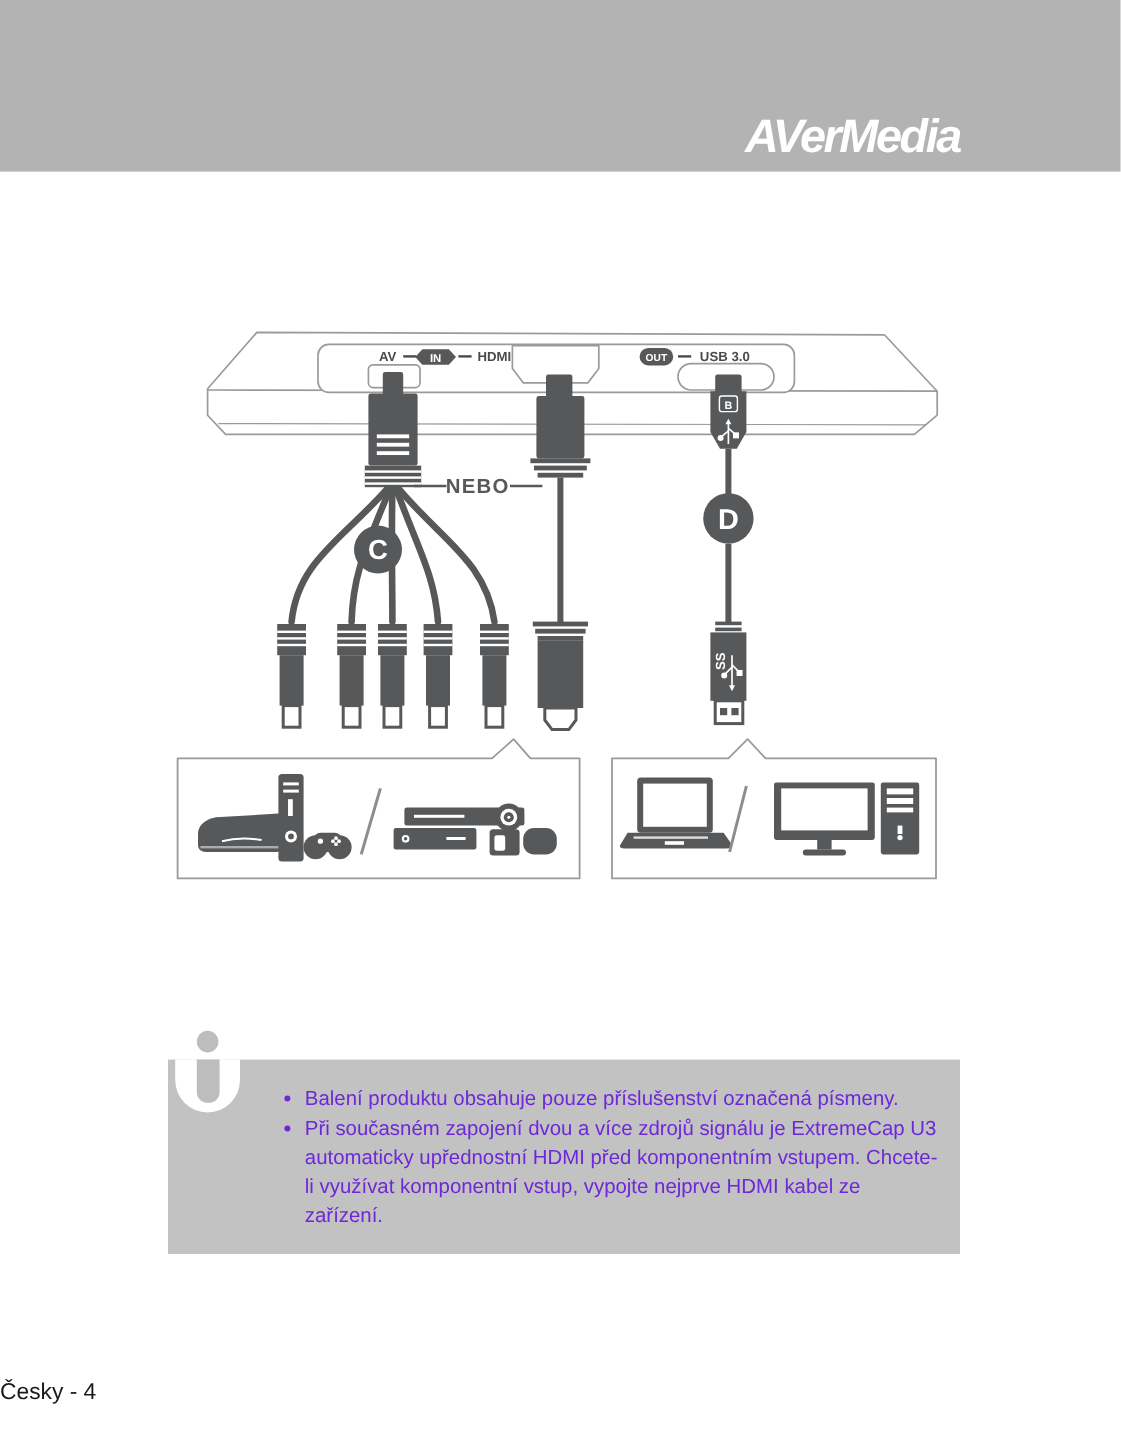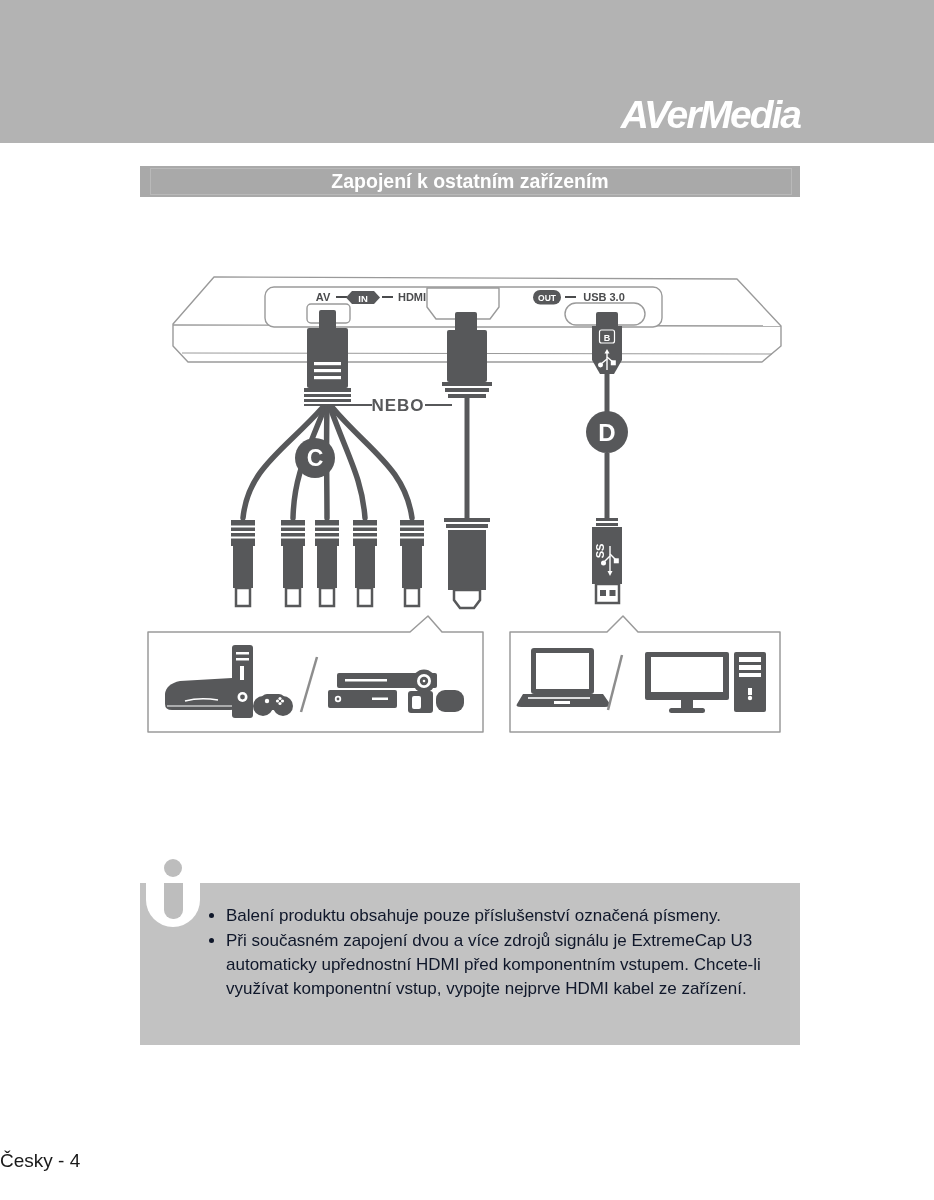--- a/index.html
+++ b/index.html
@@ -16,42 +16,38 @@
         color:#fff;font-weight:bold;font-size:19.5px;}
   
   #diagram{position:absolute;left:140px;top:260px;width:660px;height:500px;}
   
   #notebox{position:absolute;left:140px;top:883px;width:660px;height:162px;background:#c2c2c2;}
   #infoicon{position:absolute;left:6px;top:-24px;width:54px;}
   #infoicon .dot{width:18px;height:18px;border-radius:50%;background:#bdbdbd;margin:0 auto 6px auto;}
   #infoicon .well{width:54px;height:44px;background:#fff;border-radius:0 0 27px 27px;position:relative;}
   #infoicon .stem{position:absolute;left:17.5px;top:0;width:19px;height:36px;background:#bdbdbd;
         border-radius:0 0 9px 9px;}
-  #notebox ul{margin:0;padding:21px 18px 0 86px;list-style:disc;color:#0f172a;
+  #notebox ul{margin:0;padding:21px 18px 0 114px;list-style:disc;color:#6d28d9;
         font-size:17px;line-height:24px;}
   #notebox li{margin-bottom:1px;}
   
   #footer{position:absolute;left:0;top:1150px;width:934px;
         font-size:19px;color:#1a1a1a;}
   
   text{font-family:"Liberation Sans",sans-serif;}
 </style>
 </head>
 <body>
 
 <div id="page">
 
   <div id="banner">
     <div id="logo">AVerMedia</div>
   </div>
 
-  <div id="titlebar">
-    <div class="inner"></div>
-    <span class="txt">Zapojení k ostatním zařízením</span>
-  </div>
 
   <svg id="diagram" viewBox="0 0 660 500" width="660" height="500">
 
     <g fill="#ffffff" stroke="#9a9a9a" stroke-width="1.4" stroke-linejoin="round">
       <path d="M 74,17 L 597,19 L 641,66 L 641,86 L 622,102 L 48,102 L 33,86 L 33,64 Z"></path>
       <path d="M 33,65 L 641,66" fill="none"></path>
       <path d="M 42,93 L 632,94" fill="none" stroke-width="1"></path>
       <rect x="125" y="27" width="397" height="40" rx="9"></rect>
       <rect x="167" y="44" width="43" height="19" rx="4"></rect>
       <path d="M 287,28 L 359,28 L 359,47 L 350,59 L 296,59 L 287,47 Z"></path>

